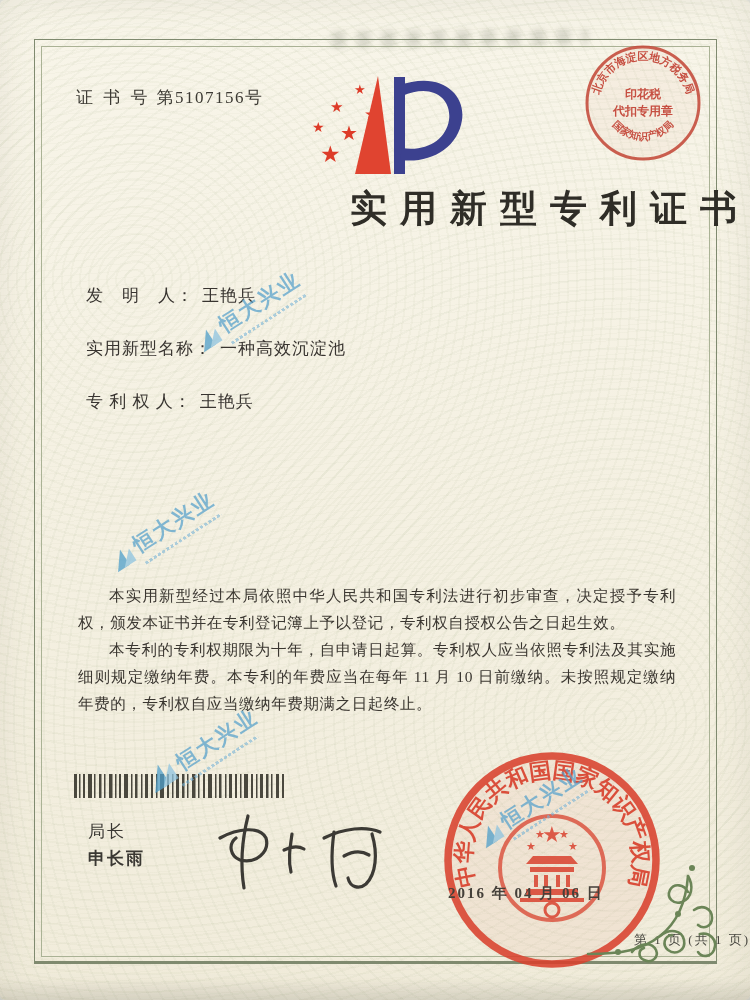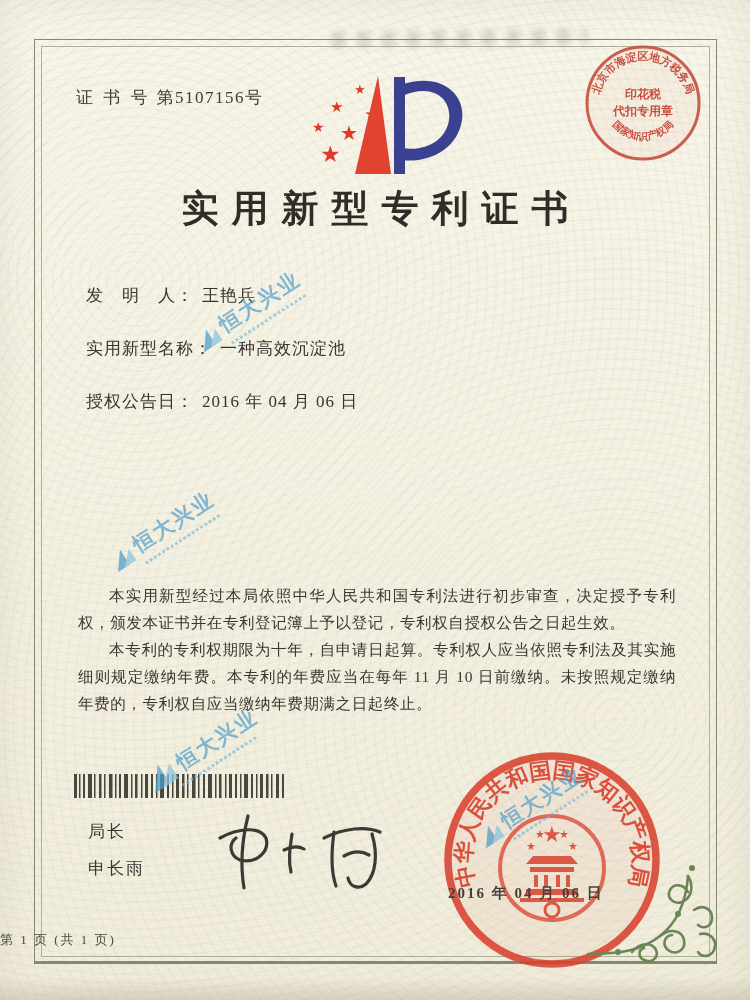--- a/index.html
+++ b/index.html
@@ -35,43 +35,43 @@
   }
   .cert-no{
     position:absolute;left:76px;top:86px;
     font-size:17px;letter-spacing:3px;color:#3c3a33;
   }
   .cert-no .num{letter-spacing:1.5px;margin-left:6px;}
   .logo{position:absolute;left:294px;top:72px;}
   .tax-stamp{position:absolute;left:576px;top:36px;opacity:.88;}
   .title{
     position:absolute;left:0;right:0;top:184px;
-    text-align:center;font-size:37px;font-weight:700;
+    text-align:right;font-size:37px;font-weight:700;
     letter-spacing:13px;color:#2f2d27;text-indent:13px;
   }
   .fields{position:absolute;left:86px;top:284px;right:70px;}
   .field-row{height:53px;font-size:17px;color:#383430;letter-spacing:1px;}
   .field-row .label{margin-right:8px;}
   .paras{position:absolute;left:78px;top:582px;width:598px;}
   .paras p{
     margin:0;font-size:15.5px;line-height:27px;color:#3b3731;
     text-align:justify;text-indent:2em;letter-spacing:.6px;
   }
   .barcode{position:absolute;left:74px;top:774px;}
   .officer{position:absolute;left:88px;top:820px;font-size:17px;color:#3a3833;}
-  .officer .t{display:block;margin-bottom:14px;letter-spacing:2px;}
-  .officer .n{display:block;letter-spacing:2px;}
+  .officer .t{display:block;margin-bottom:4px;letter-spacing:2px;}
+  .officer .n{display:block;letter-spacing:2px;font-weight:bold;}
   .sig{position:absolute;left:196px;top:798px;}
   .seal{position:absolute;left:438px;top:746px;}
   .seal-date{
     position:absolute;left:448px;top:884px;z-index:6;
     font-size:15px;font-weight:700;letter-spacing:2px;color:#45403a;
   }
   .footer{
-    position:absolute;left:0;right:0;top:931px;text-align:left;
+    position:absolute;left:0;right:0;top:931px;text-align:right;
     font-size:13px;letter-spacing:2px;color:#4b4a43;
   }
   .corner-ornament{position:absolute;right:28px;bottom:32px;}
   .wm{
     position:absolute;display:flex;align-items:flex-end;gap:4px;
     transform:rotate(-33deg);opacity:.75;z-index:4;pointer-events:none;
   }
   .wm-text{
     font-family:"Liberation Sans","DejaVu Sans",sans-serif;
     font-size:21px;font-weight:700;color:#5aa3cc;letter-spacing:2px;white-space:nowrap;
@@ -134,21 +134,21 @@
   <div class="title">实用新型专利证书</div>
 
   <div class="fields">
     <div class="field-row">
       <span class="label">发　明　人：</span><span>王艳兵</span>
     </div>
     <div class="field-row">
       <span class="label">实用新型名称：</span><span>一种高效沉淀池</span>
     </div>
     <div class="field-row">
-      <span class="label">授权公告日：</span><span>2016 年 04 月 06 日</span>
+      <span class="label">专 利 权 人：</span><span>王艳兵</span>
     </div>
   </div>
 
   <div class="paras">
     <p>本实用新型经过本局依照中华人民共和国专利法进行初步审查，决定授予专利权，颁发本证书并在专利登记簿上予以登记，专利权自授权公告之日起生效。</p>
     <p>本专利的专利权期限为十年，自申请日起算。专利权人应当依照专利法及其实施细则规定缴纳年费。本专利的年费应当在每年 11 月 10 日前缴纳。未按照规定缴纳年费的，专利权自应当缴纳年费期满之日起终止。</p>
   </div>
 
   <svg class="barcode" width="212" height="24" viewBox="0 0 212 24">
     <g fill="#4a483e">

